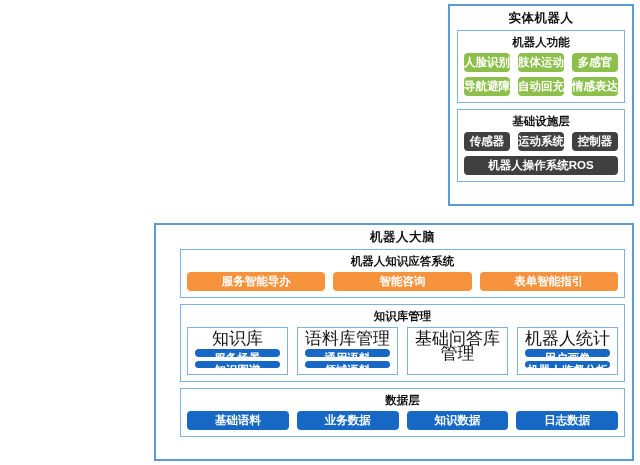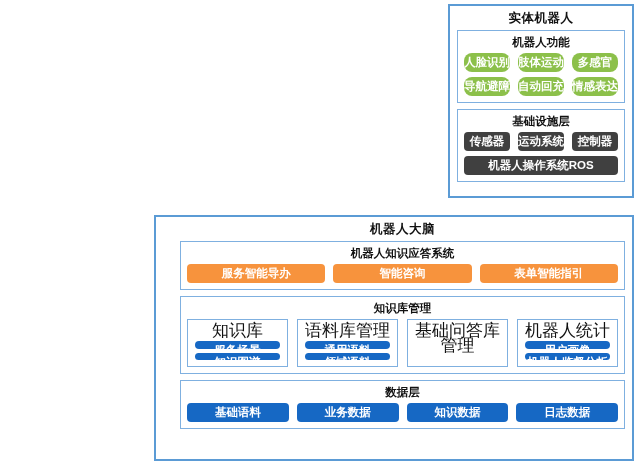--- a/index.html
+++ b/index.html
@@ -49,21 +49,21 @@
   
   .subpanel {
     border: 1px solid #7fb0e0;
     background: #ffffff;
     box-sizing: border-box;
     padding: 2px 6px 6px 6px;
     margin-bottom: 6px;
     display: flex;
     flex-direction: column;
   }
-  .subpanel:last-child { margin-bottom: 8px; }
+  .subpanel:last-child { margin-bottom: 16px; }
 
   .sub-title {
     text-align: center;
     font-weight: bold;
     font-size: 11.5px;
     line-height: 16px;
     padding: 1px 0 3px 0;
     color: #111111;
   }
 
@@ -82,21 +82,21 @@
     font-weight: bold;
     font-size: 11.5px;
     line-height: 19px;
     height: 19px;
     color: #ffffff;
     overflow: hidden;
     white-space: nowrap;
   }
   .chip.wide { flex: 1 1 100%; }
 
-  .chip.green  { background: #8cc04a; border-radius: 8px; }
+  .chip.green  { background: #8cc04a; }
   .chip.teal   { background: #404040; }
   .chip.orange { background: #f7933d; }
   .chip.blue   { background: #1668c4; }
 
   
   .connector {
     position: relative;
     height: 17px;
     flex: 0 0 17px;
   }

